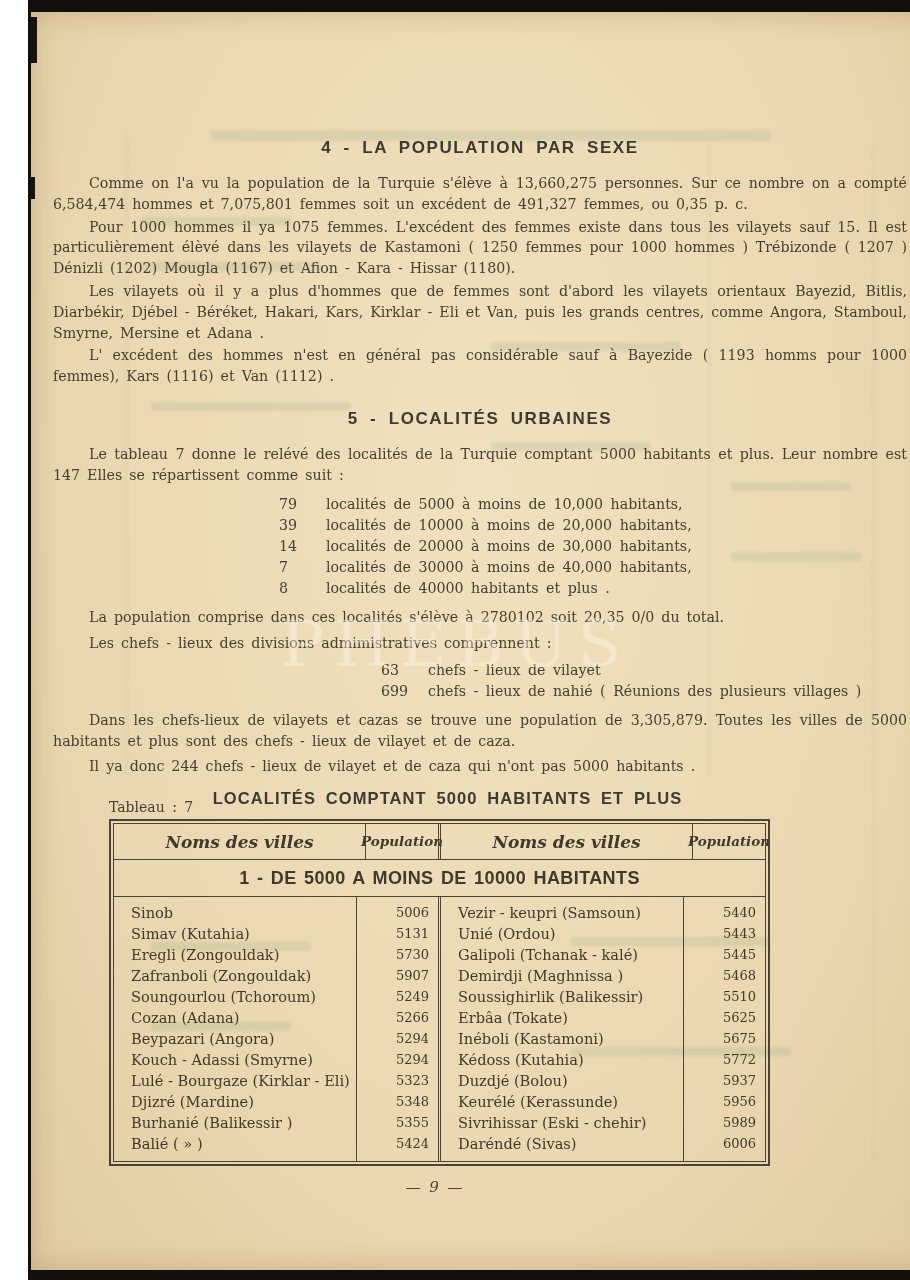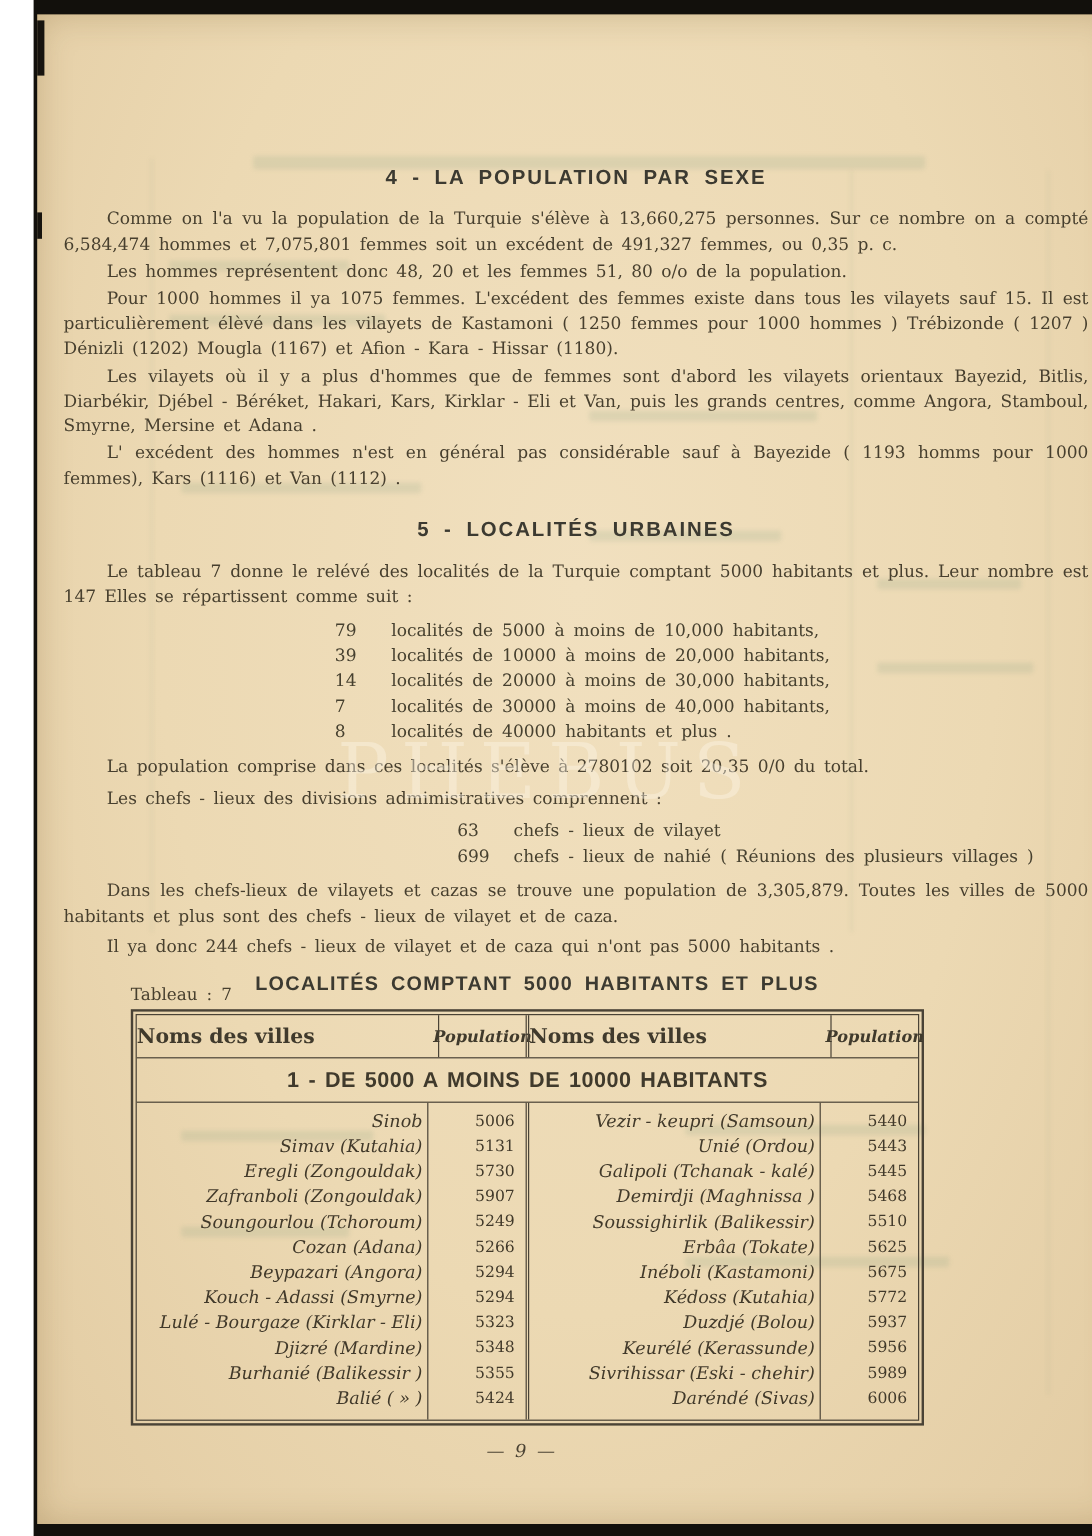--- a/index.html
+++ b/index.html
@@ -83,33 +83,33 @@
     text-align:center;
     font-family:"Liberation Sans", sans-serif;
     font-weight:700;font-size:18px;letter-spacing:.4px;word-spacing:2px;
     color:#403a2c;
     padding:8px 0 7px 0;
   }
   .tbl-body{display:flex;}
   .half{flex:1;display:flex;flex-direction:column;}
   .half-right{border-left:3px double #4a4336;}
   .hcell-name{
-    flex:1;
-    font-weight:700;font-size:17px;
+    flex:1;text-align:center;
+    font-style:italic;font-weight:700;font-size:17px;
     padding:8px 0 7px 0;color:#403a2c;
   }
   .hcell-pop{
     width:72px;border-left:1px solid #4a4336;
     display:flex;align-items:center;justify-content:center;
     font-style:italic;font-weight:700;font-size:13.5px;color:#403a2c;
   }
   .body-half{display:flex;}
   .col-names{flex:1;padding:5px 4px 7px 17px;}
   .col-pops{width:72px;border-left:1px solid #4a4336;padding:5px 9px 7px 0;text-align:right;}
-  .city{font-style:italic;font-size:14.6px;line-height:21px;white-space:nowrap;color:#41392a;text-align:right;}
+  .city{font-size:14.6px;line-height:21px;white-space:nowrap;color:#41392a;}
   .pop{font-size:13px;line-height:21px;color:#41392a;}
   
   .page-num{
     margin-top:12px;text-align:center;
     font-style:italic;font-size:15px;color:#4a4233;
     position:relative;left:-46px;
     word-spacing:4px;
   }
   
   .watermark{
@@ -143,21 +143,20 @@
     <div class="ghost ghost-bar" style="left:120px;top:1010px;width:140px;height:9px;"></div>
 
     <div class="speck" style="left:0;top:5px;width:6px;height:46px;"></div>
     <div class="speck" style="left:0;top:165px;width:4px;height:22px;"></div>
 
     <div class="content">
 
       <div class="sec-title title-1">4 - LA POPULATION PAR SEXE</div>
 
       <p class="para first">Comme on l'a vu la population de la Turquie s'élève à 13,660,275 personnes. Sur ce nombre on a compté 6,584,474 hommes et 7,075,801 femmes soit un excédent de 491,327 femmes, ou 0,35 p. c.</p>
-      <p class="para">Les hommes représentent donc 48, 20 et les femmes 51, 80 o/o de la population.</p>
       <p class="para">Pour 1000 hommes il ya 1075 femmes. L'excédent des femmes existe dans tous les vilayets sauf 15. Il est particulièrement élèvé dans les vilayets de Kastamoni ( 1250 femmes pour 1000 hommes ) Trébizonde ( 1207 ) Dénizli (1202) Mougla (1167) et Afion - Kara - Hissar (1180).</p>
       <p class="para">Les vilayets où il y a plus d'hommes que de femmes sont d'abord les vilayets orientaux Bayezid, Bitlis, Diarbékir, Djébel - Béréket, Hakari, Kars, Kirklar - Eli et Van, puis les grands centres, comme Angora, Stamboul, Smyrne, Mersine et Adana .</p>
       <p class="para">L' excédent des hommes n'est en général pas considérable sauf à Bayezide ( 1193 homms pour 1000 femmes), Kars (1116) et Van (1112) .</p>
 
       <div class="sec-title title-2">5 - LOCALITÉS URBAINES</div>
 
       <p class="para first">Le tableau 7 donne le relévé des localités de la Turquie comptant 5000 habitants et plus. Leur nombre est 147 Elles se répartissent comme suit :</p>
 
       <div class="stat-list dist-list">
 

